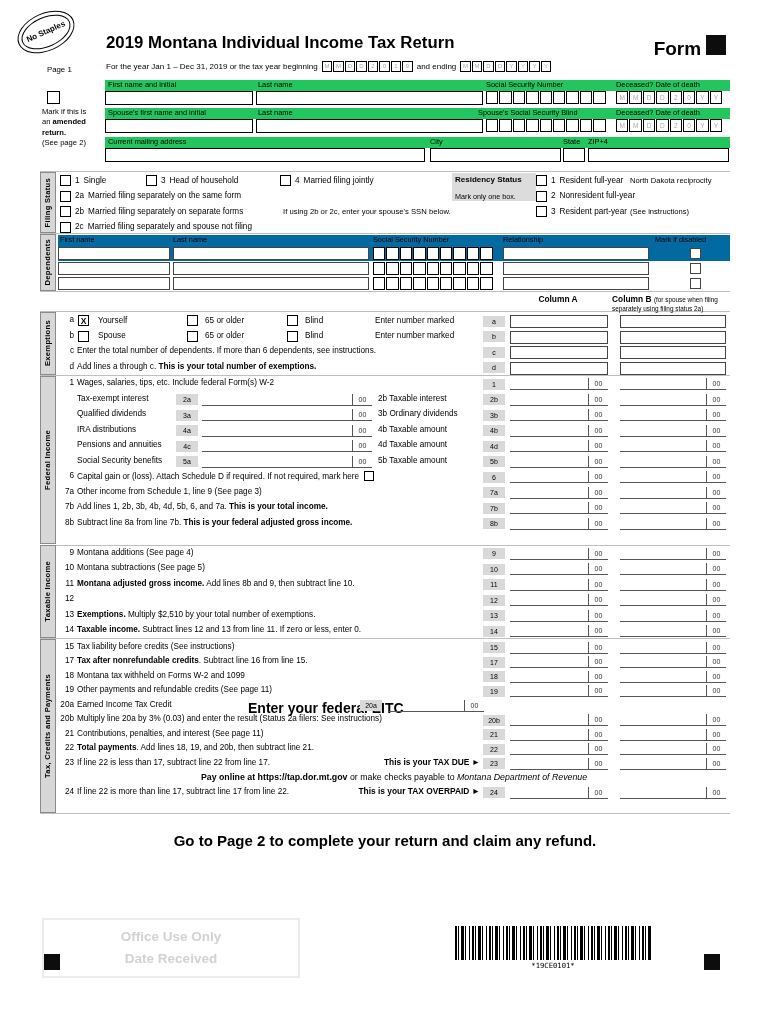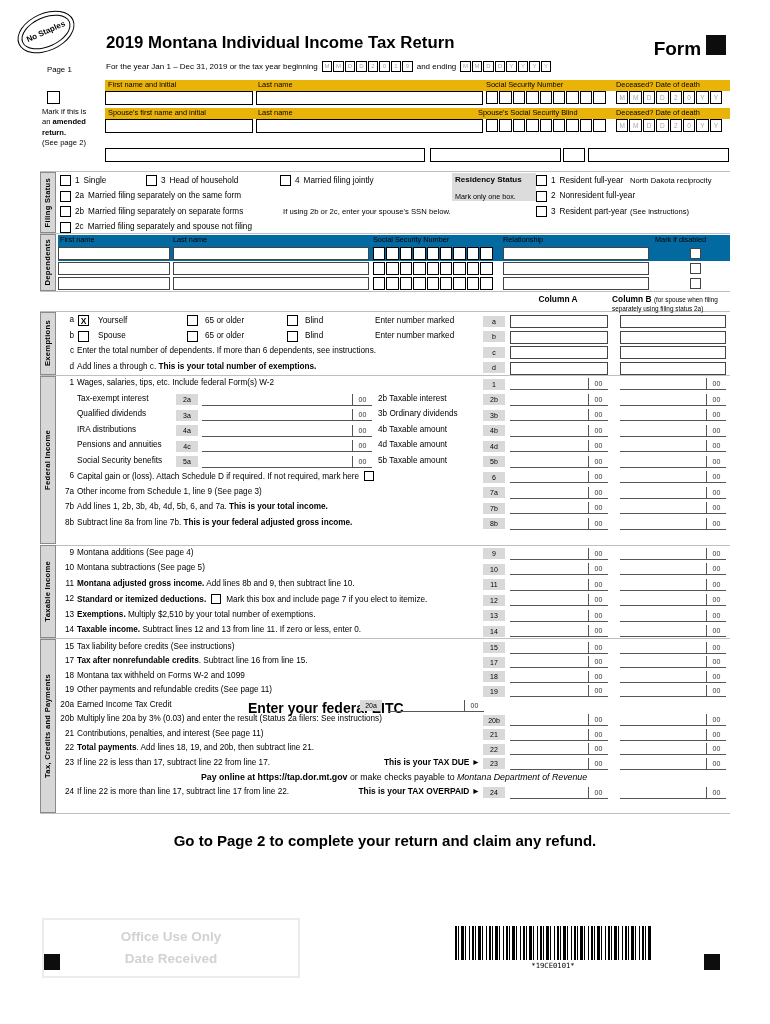--- a/index.html
+++ b/index.html
@@ -18,21 +18,21 @@
 .sq{background:#0d0d0d}
 .sq.tr{left:706px;top:35px;width:20px;height:20px}
 .sq.bl{left:44px;top:954px;width:16px;height:16px}
 .sq.br{left:704px;top:954px;width:16px;height:16px}
 .pagelab{left:47px;top:66px;font-size:7.8px}
 .yrow{left:106px;top:61px;display:flex;align-items:center;gap:4px;font-size:8px;white-space:nowrap}
 .segwrap{display:inline-flex;gap:1px}
 .segbox{display:inline-flex;width:12.4px;height:13px;border:1px solid #000;background:#fff;align-items:center;justify-content:center;font-size:6.5px;color:#a8a8a8}
 .yrow .segbox{width:10.5px;height:11px;font-size:6px}
 
-.labelbar{position:absolute;background:#eab308;height:10.5px;width:625px;left:105px}
+.labelbar{position:absolute;background:#22c55e;height:10.5px;width:625px;left:105px}
 .lb1{top:80px}.lb2{top:108px}.lb3{top:137px}
 .lbl{position:absolute;font-size:7.4px;top:1px;white-space:nowrap}
 .l-a{left:3px}.l-b{left:153px}.l-c1{left:381px}.l-c2{left:373px}.l-d{left:511px}
 .l-city{left:325px}.l-state{left:458px}.l-zip{left:483px}
 .inbox{position:absolute;height:14px;border:1px solid #000;background:#fff}
 .fn1{left:105px;top:91px;width:148px}.ln1{left:256px;top:91px;width:227px}
 .fn2{left:105px;top:119px;width:148px}.ln2{left:256px;top:119px;width:227px}
 .addr{left:105px;top:148px;width:320px}.city{left:430px;top:148px;width:131px}
 .state{left:563px;top:148px;width:22px}.zip{left:588px;top:148px;width:141px}
 .ssn1{left:486px;top:91px}.dob1{left:616px;top:91px}
@@ -202,20 +202,26 @@
       <span class="segbox">M</span>
       <span class="segbox">M</span>
       <span class="segbox">D</span>
       <span class="segbox">D</span>
       <span class="segbox">2</span>
       <span class="segbox">0</span>
       <span class="segbox">Y</span>
       <span class="segbox">Y</span>
     </div>
 
+  <div class="labelbar lb3 abs">
+    <span class="lbl l-a">Current mailing address</span>
+    <span class="lbl l-city">City</span>
+    <span class="lbl l-state">State</span>
+    <span class="lbl l-zip">ZIP+4</span>
+  </div>
   <div class="inbox addr abs"></div>
   <div class="inbox city abs"></div>
   <div class="inbox state abs"></div>
   <div class="inbox zip abs"></div>
 
   <div class="amend-cb abs"></div>
   <div class="amend-txt abs">
     <div>Mark if this is</div>
     <div><span>an </span><span class="bseg">amended</span></div>
     <div class="bseg">return.</div>
@@ -615,21 +621,20 @@
           <div class="amt-main"></div>
           <div class="amt-cents">00</div>
         </div>
         <div class="amt colB">
           <div class="amt-main"></div>
           <div class="amt-cents">00</div>
         </div>
       </div>
       <div class="lrow">
         <div class="lnum">12</div>
-        <div class="ltext"><span class="bseg">Standard or itemized deductions.</span><span class="inline-box"></span><span>Mark this box and include page 7 if you elect to itemize.</span></div>
         <div class="code">12</div>
         <div class="amt colA">
           <div class="amt-main"></div>
           <div class="amt-cents">00</div>
         </div>
         <div class="amt colB">
           <div class="amt-main"></div>
           <div class="amt-cents">00</div>
         </div>
       </div>

